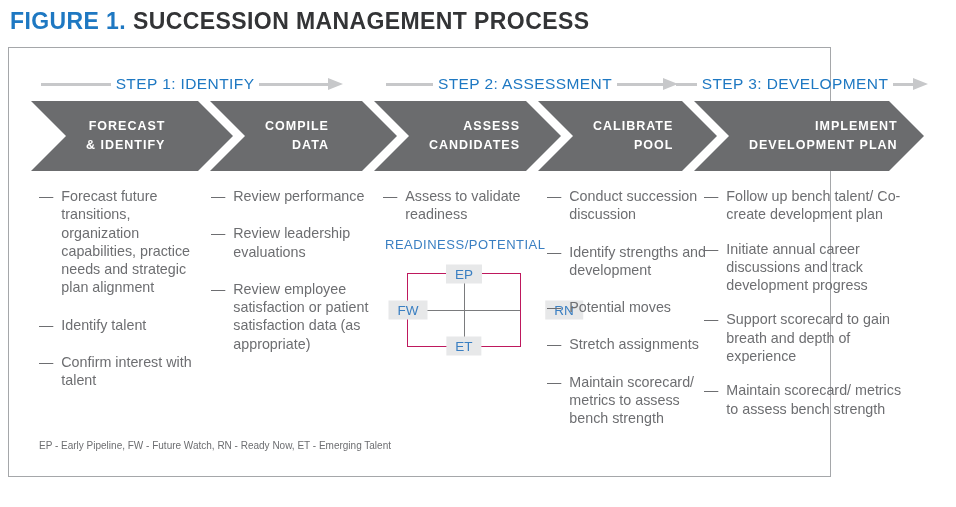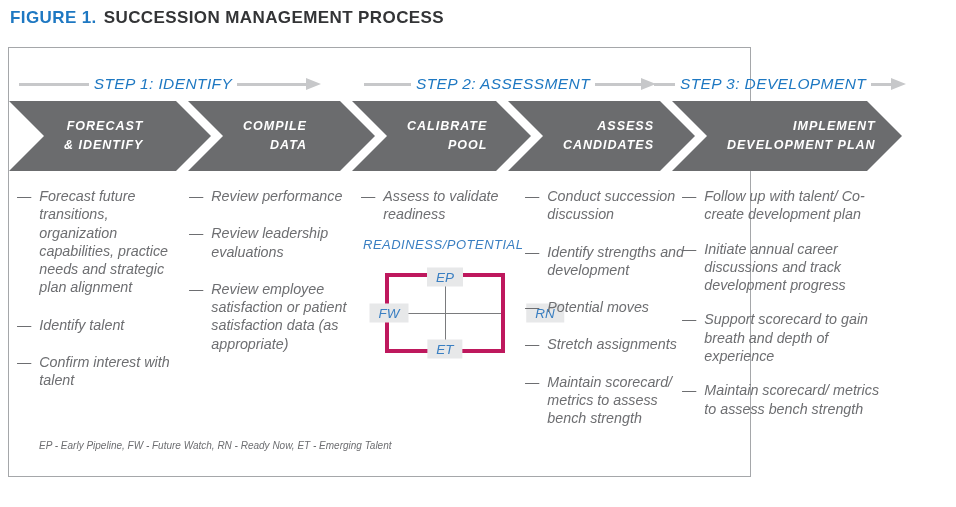--- a/index.html
+++ b/index.html
@@ -1,23 +1,23 @@
 <!DOCTYPE html>
 <html style="--accent-blue: #1e78c2; --matrix-blue: #3a7fc2; --chevron-gray: #6b6c6e; --body-text: #6d6e71; --arrow-gray: #c7c8ca; --border-gray: #a5a7aa; --title-text: #333436; --matrix-box-bg: #e7e8e9;"><head>
 <meta charset="utf-8">
 <style>
   html,body{margin:0;padding:0;background:#fff;}
   body{font-family:"Liberation Sans",sans-serif;}
   .page{position:relative;width:956px;height:507px;background:#fff;overflow:hidden;}
 
-  .fig-title{position:absolute;left:10px;top:8px;font-size:17px;font-weight:bold;letter-spacing:.4px;white-space:nowrap;}
+  .fig-title{position:absolute;left:10px;top:8px;font-size:23px;font-weight:bold;letter-spacing:.4px;white-space:nowrap;}
   .fig-title .fig{color:var(--accent-blue,#1e78c2);}
   .fig-title .txt{color:var(--title-text,#333436);margin-left:7px;}
 
-  .frame{position:absolute;left:8px;top:47px;width:743px;height:430px;border:1px solid var(--border-gray,#a5a7aa);box-sizing:border-box;font-style:italic;}
+  .frame{position:absolute;left:8px;top:47px;width:823px;height:430px;border:1px solid var(--border-gray,#a5a7aa);box-sizing:border-box;padding-left:22px;}
 
   .steps-row{position:relative;height:48px;width:895px;}
   .step{position:absolute;top:28px;height:16px;display:flex;align-items:center;}
   .step .line{flex:1;height:3px;background:var(--arrow-gray,#c7c8ca);}
   .step .lbl{color:var(--accent-blue,#1e78c2);font-size:15.5px;letter-spacing:.4px;margin:0 5px;white-space:nowrap;}
   .step .head{width:0;height:0;border-left:15px solid var(--arrow-gray,#c7c8ca);border-top:6.5px solid transparent;border-bottom:6.5px solid transparent;margin-left:-1px;}
   #step1{left:10px;width:302px;}
   #step2{left:355px;width:292px;}
   #step3{left:645px;width:252px;}
 
@@ -31,21 +31,21 @@
 
   .columns{position:relative;width:905px;height:250px;margin-top:16px;}
   .col{position:absolute;top:0;}
   #col1{left:8px;width:170px;} #col2{left:180px;width:172px;} #col3{left:352px;width:165px;}
   #col4{left:516px;width:160px;} #col5{left:673px;width:205px;}
   .item{display:flex;margin-bottom:19px;color:var(--body-text,#6d6e71);font-size:14.3px;line-height:1.28;}
   #col5 .item{margin-bottom:16px;}
   .item .dash{flex:0 0 auto;margin-right:8px;}
 
   .matrix-title{color:var(--matrix-blue,#3a7fc2);font-size:13px;letter-spacing:.5px;margin:-6px 0 16px 2px;white-space:nowrap;}
-  .matrix{position:relative;width:112px;height:72px;border:4px solid #be185d;margin:21px 0 0 24px;}
+  .matrix{position:relative;width:112px;height:72px;border:1px solid #be185d;margin:21px 0 0 24px;}
   .matrix .vline{position:absolute;left:50%;top:0;bottom:0;width:1px;background:#7a7b7d;}
   .matrix .hline{position:absolute;top:50%;left:0;right:0;height:1px;background:#7a7b7d;}
   .mlabel{position:absolute;background:var(--matrix-box-bg,#e7e8e9);color:var(--matrix-blue,#3a7fc2);font-size:13.5px;padding:2px 9px;white-space:nowrap;}
   .mlabel.pos-top{left:50%;top:0;transform:translate(-50%,-50%);}
   .mlabel.pos-left{left:0;top:50%;transform:translate(-50%,-50%);text-align:right;}
   .mlabel.pos-right{left:100%;top:50%;transform:translate(-50%,-50%);margin-left:44px;}
   .mlabel.pos-bottom{left:50%;top:100%;transform:translate(-50%,-50%);}
 
   .legend{position:absolute;left:30px;top:392px;color:var(--body-text,#6d6e71);font-size:10px;white-space:nowrap;}
 </style>
@@ -79,24 +79,24 @@
         <div class="line"></div>
         <div class="head"></div>
       </div>
     </div>
 
     <div class="chevrons">
       <div class="chev" id="chev1">FORECAST
 &amp; IDENTIFY</div>
       <div class="chev" id="chev2">COMPILE
 DATA</div>
+      <div class="chev" id="chev3">ASSESS
+CANDIDATES</div>
       <div class="chev" id="chev4">CALIBRATE
 POOL</div>
-      <div class="chev" id="chev3">ASSESS
-CANDIDATES</div>
       <div class="chev" id="chev5">IMPLEMENT
 DEVELOPMENT PLAN</div>
     </div>
 
     <div class="columns">
 
       <div class="col" id="col1">
         <div class="item">
           <span class="dash">—</span>
           <span>Forecast future transitions, organization capabilities, practice needs and strategic plan alignment</span>
@@ -161,21 +161,21 @@
         </div>
         <div class="item">
           <span class="dash">—</span>
           <span>Maintain scorecard/ metrics to assess bench strength</span>
         </div>
       </div>
 
       <div class="col" id="col5">
         <div class="item">
           <span class="dash">—</span>
-          <span>Follow up with talent/ Co-create development plan</span>
+          <span>Follow up bench talent/ Co-create development plan</span>
         </div>
         <div class="item">
           <span class="dash">—</span>
           <span>Initiate annual career discussions and track development progress</span>
         </div>
         <div class="item">
           <span class="dash">—</span>
           <span>Support scorecard to gain breath and depth of experience</span>
         </div>
         <div class="item">

